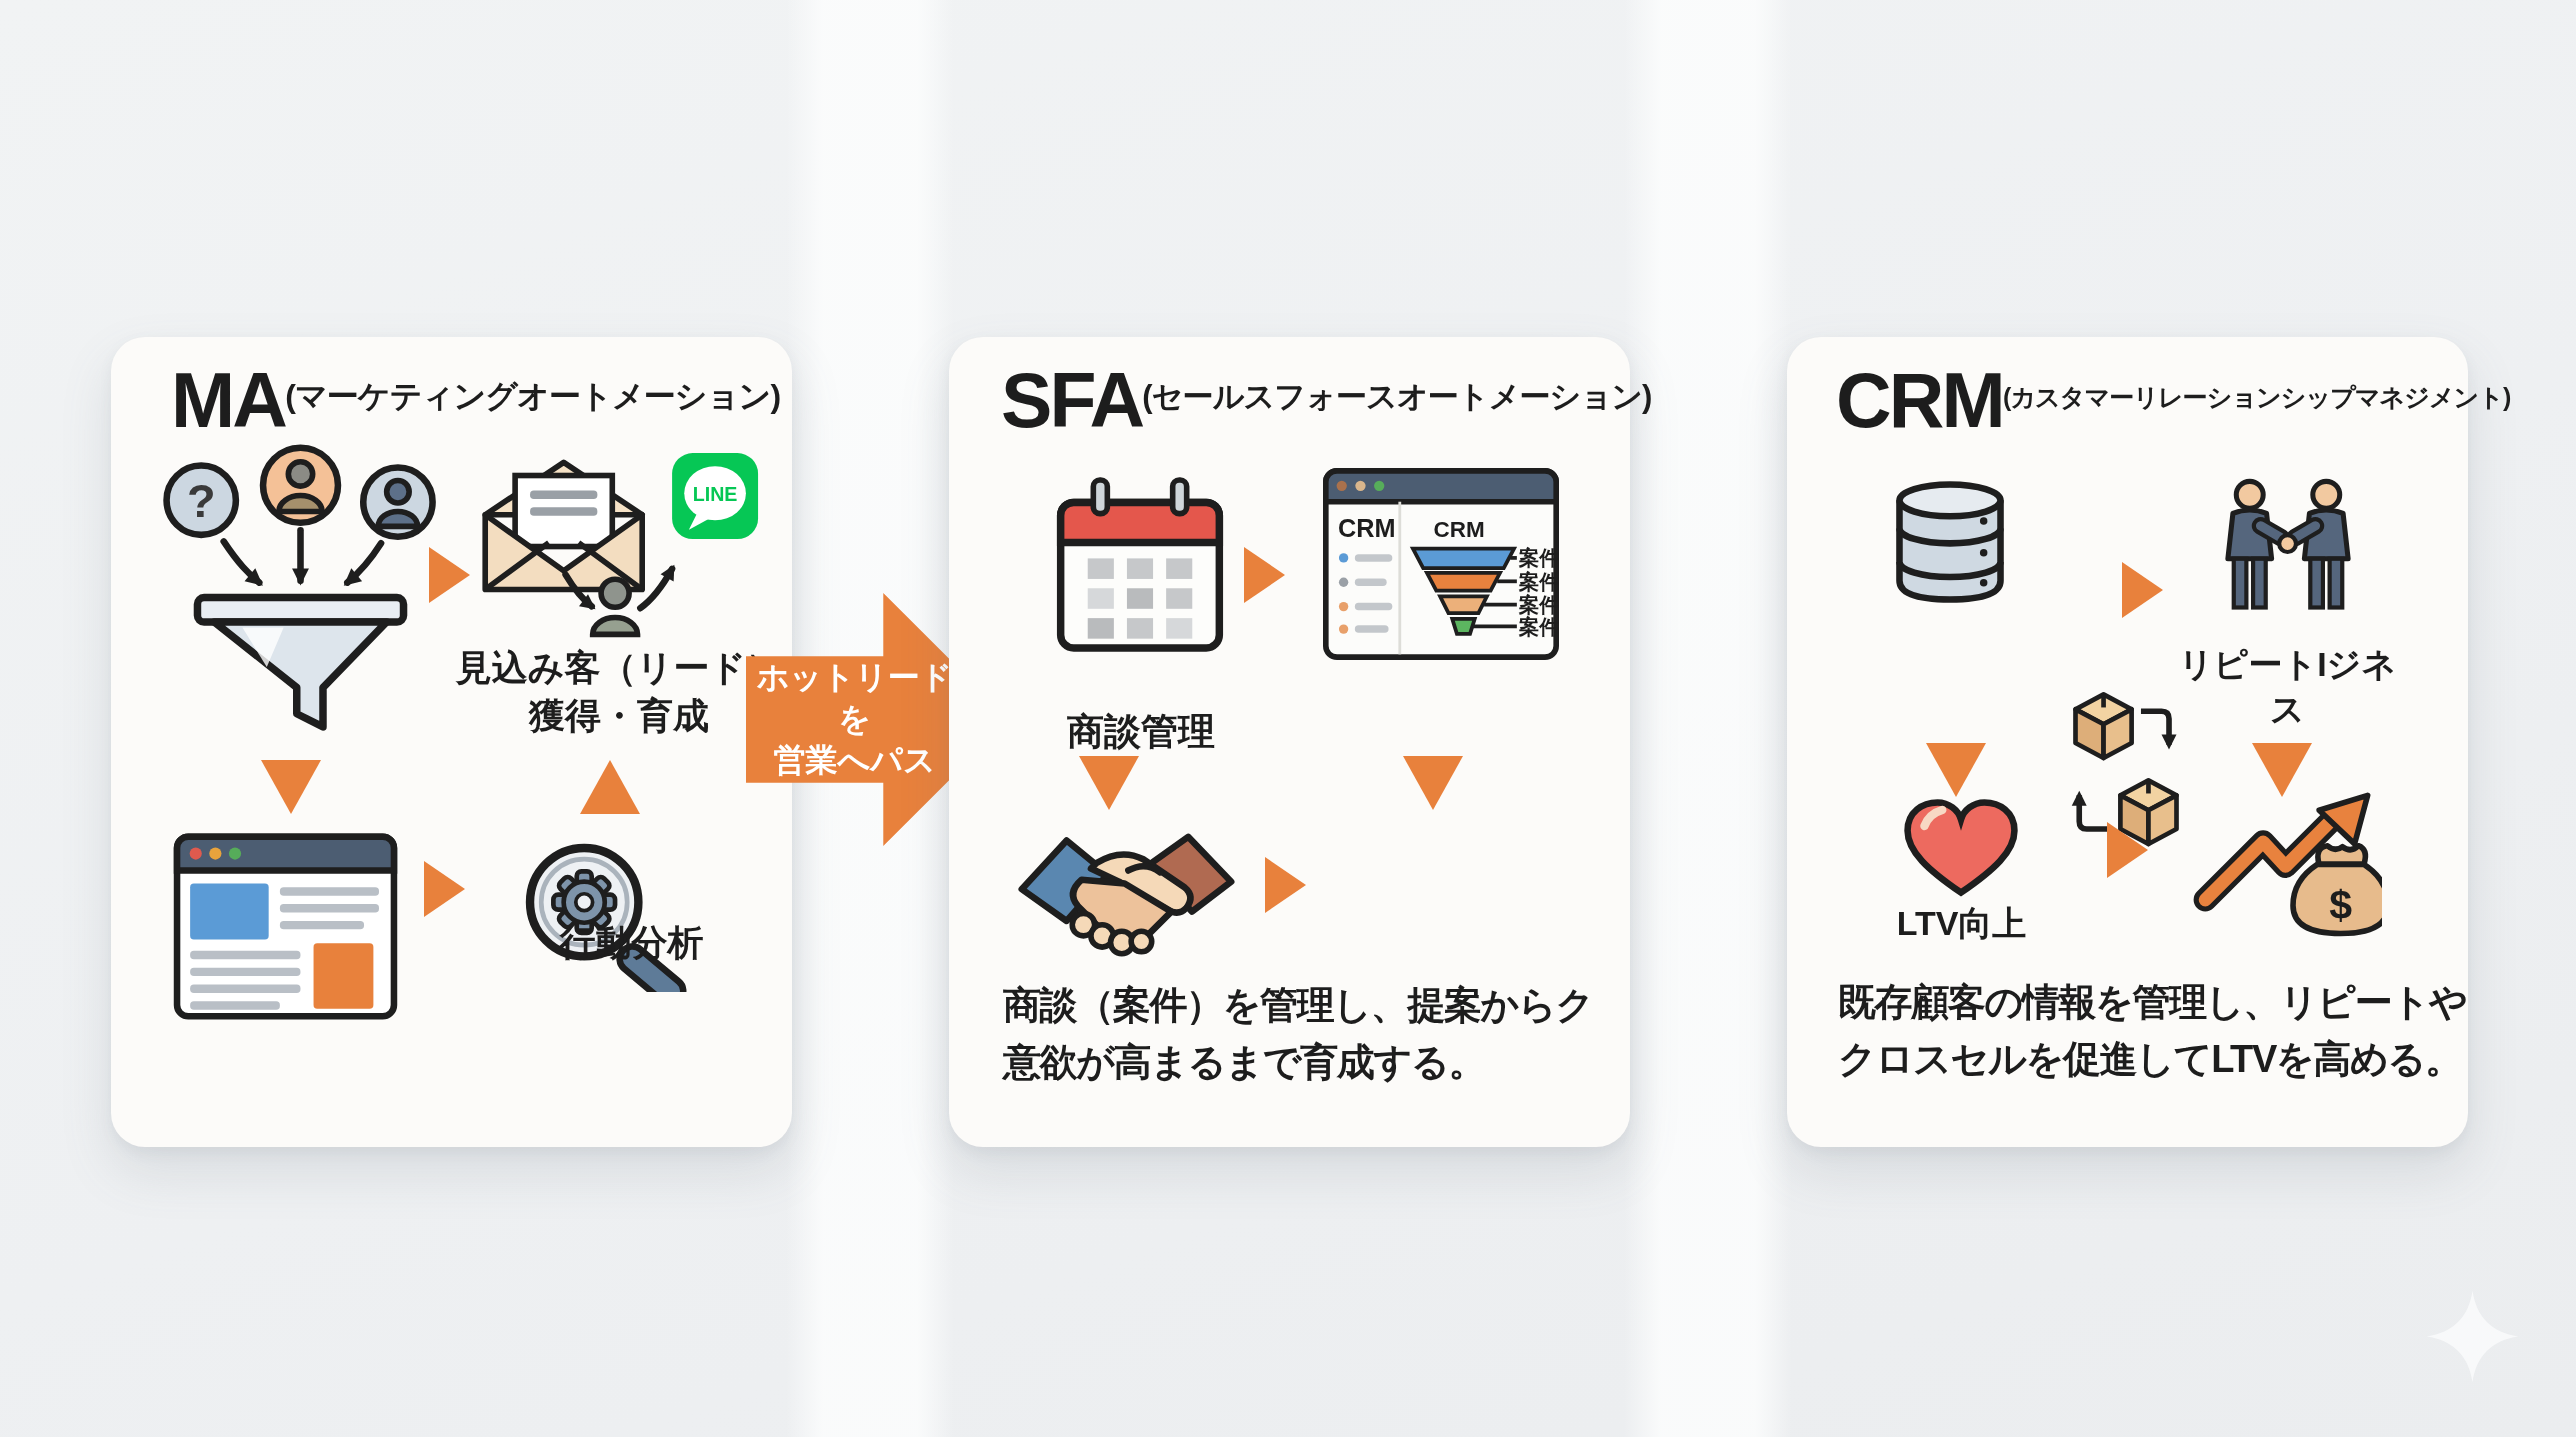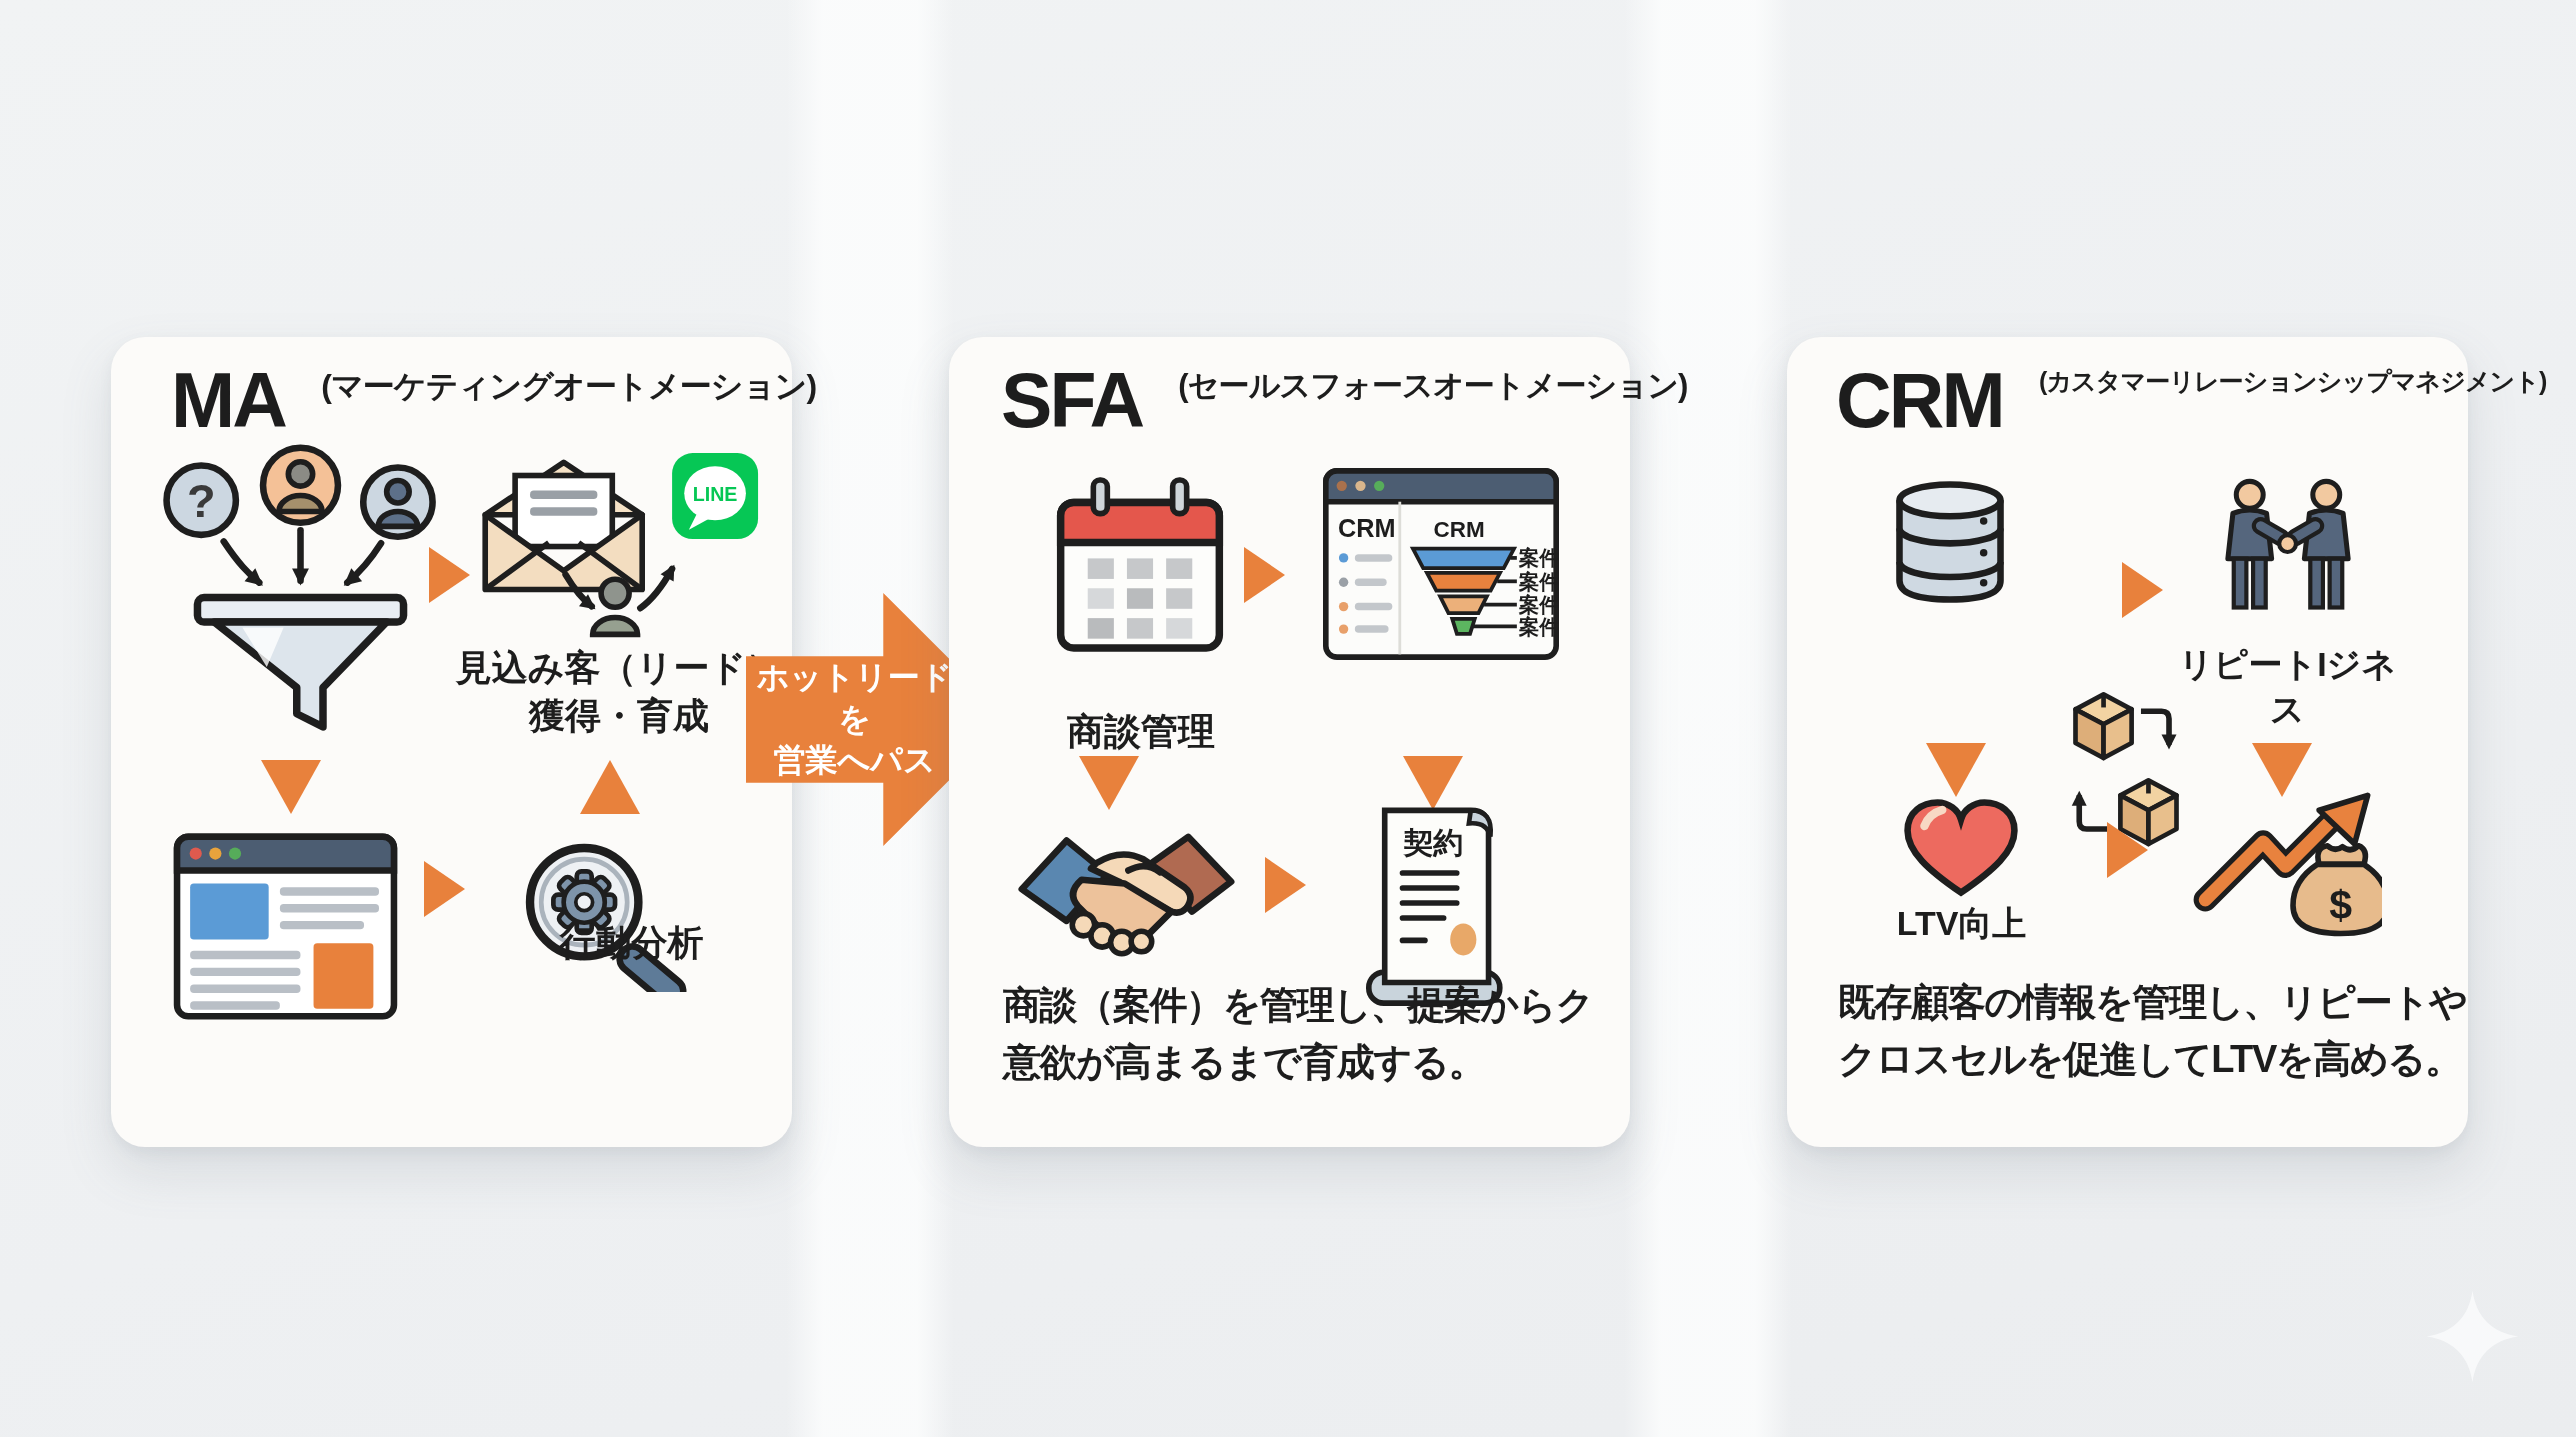--- a/index.html
+++ b/index.html
@@ -5,21 +5,21 @@
   html,body{margin:0;padding:0;}
   #canvas{
     position:relative;width:2576px;height:1438px;overflow:hidden;
     background:linear-gradient(160deg,#f1f3f4 0%,#eef0f2 55%,#ebedef 100%);
     font-family:"Liberation Sans","DejaVu Sans",sans-serif;color:#1d1d1d;
   }
   .band{position:absolute;top:0;height:100%;width:168px;
     background:linear-gradient(90deg,rgba(252,253,253,0) 0%,rgba(252,253,253,.85) 22%,rgba(252,253,253,.85) 78%,rgba(252,253,253,0) 100%);}
   .card{position:absolute;top:337px;width:681px;height:810px;background:#fcfbf9;
     border-radius:34px;box-shadow:0 24px 51px rgba(100,110,125,.16),0 5.6px 13px rgba(100,110,125,.08);}
-  .title{position:absolute;display:flex;align-items:flex-start;white-space:nowrap;gap:36px;}
+  .title{position:absolute;display:flex;align-items:center;white-space:nowrap;}
   .acro{font-size:77px;font-weight:bold;letter-spacing:-2.8px;line-height:.92;}
   .subt{font-weight:bold;letter-spacing:-0.9px;margin-bottom:6.6px;}
   .tri{position:absolute;background:#E8813C;}
   .tri.r{width:41px;height:56px;clip-path:polygon(0 0,100% 50%,0 100%);}
   .tri.d{width:60px;height:54px;clip-path:polygon(0 0,100% 0,50% 100%);}
   .tri.u{width:60px;height:54px;clip-path:polygon(50% 0,100% 100%,0 100%);}
   .icon{position:absolute;}
   .icon svg{display:block;width:100%;height:100%;}
   .nlabel{position:absolute;font-weight:bold;text-align:center;line-height:1.32;color:#1d1d1d;}
   .desc{position:absolute;font-weight:bold;font-size:38px;line-height:1.5;letter-spacing:-1.4px;white-space:nowrap;}
@@ -230,34 +230,20 @@
           <circle cx="92" cy="140" r="12"></circle>
           <circle cx="113" cy="147" r="12"></circle>
           <circle cx="134" cy="146" r="11"></circle>
         </g>
         <path d="M120,70 q18,-10 34,2" fill="none" stroke="#1e1e1e" stroke-width="7" stroke-linecap="round"></path>
       </svg>
     </div>
 
     <div class="tri r" style="left:316px;top:520px"></div>
 
-    <div class="icon" style="left:417px;top:462px;width:145px;height:208px">
-      <svg viewBox="0 0 155 222">
-        <rect x="3" y="185" width="140" height="33" rx="16" fill="#C9D4DC" stroke="#1e1e1e" stroke-width="6"></rect>
-        <path d="M20,12 H112 Q131,12 131,32 V196 H20 Z" fill="#FDFDFA" stroke="#1e1e1e" stroke-width="6"></path>
-        <path d="M112,12 Q136,12 133,40 Q129,24 110,26 Z" fill="#C9D4DC" stroke="#1e1e1e" stroke-width="5"></path>
-        <text x="72" y="58" font-size="32" font-weight="bold" fill="#1d1d1d" text-anchor="middle">契約</text>
-        <rect x="36" y="76" width="64" height="6" rx="3" fill="#1e1e1e"></rect>
-        <rect x="36" y="92" width="64" height="6" rx="3" fill="#1e1e1e"></rect>
-        <rect x="36" y="108" width="64" height="6" rx="3" fill="#1e1e1e"></rect>
-        <rect x="36" y="124" width="50" height="6" rx="3" fill="#1e1e1e"></rect>
-        <rect x="36" y="148" width="30" height="6" rx="3" fill="#1e1e1e"></rect>
-        <ellipse cx="104" cy="150" rx="14" ry="17" fill="#E8A868"></ellipse>
-      </svg>
-    </div>
 
     <div class="desc" style="left:54px;top:640px">
       <div>商談（案件）を管理し、提案からク</div>
       <div>意欲が高まるまで育成する。</div>
     </div>
   </div>
 
 
   <div class="card" style="left:1787px">
     <div class="title" style="left:49px;top:28px">

